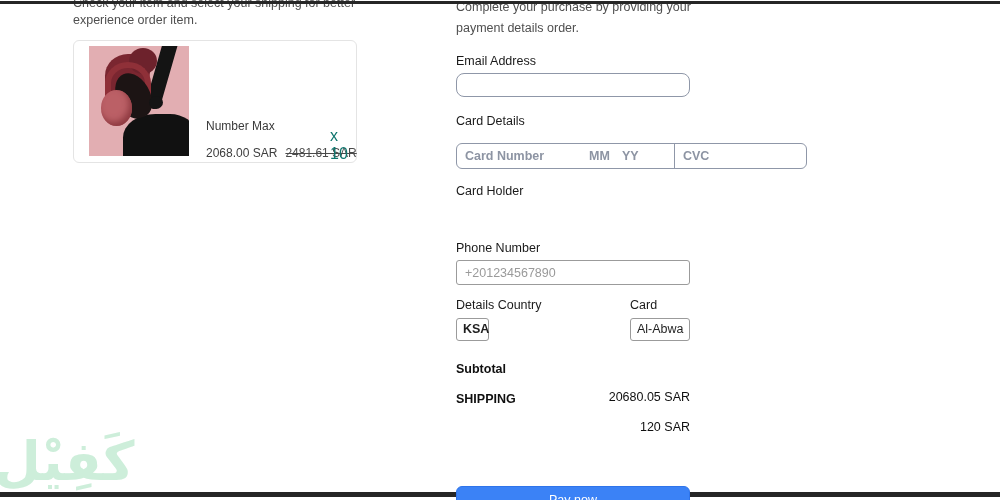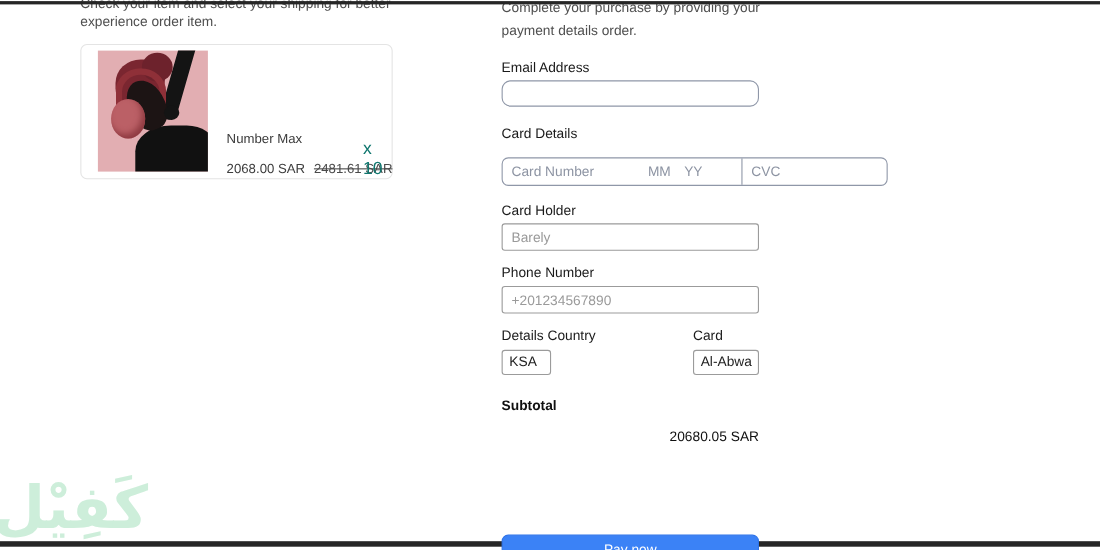--- a/index.html
+++ b/index.html
@@ -44,31 +44,31 @@
   .field-label { position:absolute; left:456px; font-size:12.5px; font-weight:400; color:#1a1a1a; z-index:2; }
 
   .text-input { position:absolute; left:456px; width:234px; height:25px; background:#fff;
                 border:1px solid #8f97a8; font-size:12.5px; color:#222; padding:0 8px; z-index:2; }
   .text-input::placeholder { color:#9a9a9a; opacity:1; }
   #email-input { top:73px; height:24px; border-radius:8px; }
   #card-holder-input { top:203px; border-radius:3px; border-color:#9b9b9b; }
   #phone-input { top:260px; border-radius:3px; border-color:#9b9b9b; }
 
   #card-box { position:absolute; left:456px; top:143px; width:351px; height:26px;
-              border:1px solid #8f97a8; border-radius:6px; background:#fff; z-index:2; }
+              border:1px solid #8f97a8; border-radius:6px; background:#fff; z-index:2;font-weight:bold; }
   #card-box .ph { position:absolute; top:0; line-height:24px; font-size:12.5px; color:#8d94a3; }
   #card-number-ph { left:8px; }
   #mm-ph { left:132px; color:#5b6474; }
   #yy-ph { left:165px; color:#5b6474; }
   #card-divider { position:absolute; left:217px; top:0; width:1px; height:24px; background:#8f97a8; }
   #cvc-ph { left:226px; }
 
   .select-box { position:absolute; top:318px; height:23px; background:#fff; border:1px solid #9b9b9b;
                 border-radius:3px; font-size:12.5px; color:#1f1f1f; line-height:21px; padding-left:6px; z-index:2; }
-  #country-select { left:456px; width:45px; }
+  #country-select { left:456px; width:33px;font-weight:bold; }
   #city-select { left:630px; width:60px; }
 
   .total-row { position:absolute; left:456px; width:234px; font-size:12.5px; z-index:2; }
   .total-row .tl { float:left; font-weight:700; color:#101010; }
   .total-row .tv { float:right; color:#101010;margin-top:28px; }
 
   #pay-button { position:absolute; left:456px; top:486px; width:234px; height:34px;
                 background:#3b82f6; border:1px solid #2f74ea; border-radius:6px; color:#ffffff;
                 font-size:12.5px; text-align:center; padding-top:6px; z-index:5; cursor:pointer; }
 
@@ -112,33 +112,36 @@
   <div class="field-label" style="top:114px;">Card Details</div>
   <div id="card-box">
     <span id="card-number-ph" class="ph">Card Number</span>
     <span id="mm-ph" class="ph">MM</span>
     <span id="yy-ph" class="ph">YY</span>
     <span id="card-divider"></span>
     <span id="cvc-ph" class="ph">CVC</span>
   </div>
 
   <div class="field-label" style="top:184px;">Card Holder</div>
-  <input id="card-holder-input" class="text-input" type="text" placeholder="Barely" style="">
 
   <div class="field-label" style="top:241px;">Phone Number</div>
   <input id="phone-input" class="text-input" type="text" placeholder="+201234567890" style="">
 
   <div class="field-label" style="top:298px;">Details Country</div>
   <div class="field-label" style="top:298px; left:630px;">Card</div>
   <div id="country-select" class="select-box">KSA</div>
   <div id="city-select" class="select-box">Al-Abwa</div>
 
   <div class="total-row" style="top:362px;">
     <span class="tl">Subtotal</span>
     <span class="tv">20680.05 SAR</span>
   </div>
+  <div class="total-row" style="top:392px;">
+    <span class="tl">SHIPPING</span>
+    <span class="tv">120 SAR</span>
+  </div>
 
   <div id="pay-button">Pay now</div>
 
   <div id="watermark">كَفِيْل</div>
   <div id="bottom-bar" class="hbar"></div>
 
 </div>
 
 </body></html>

